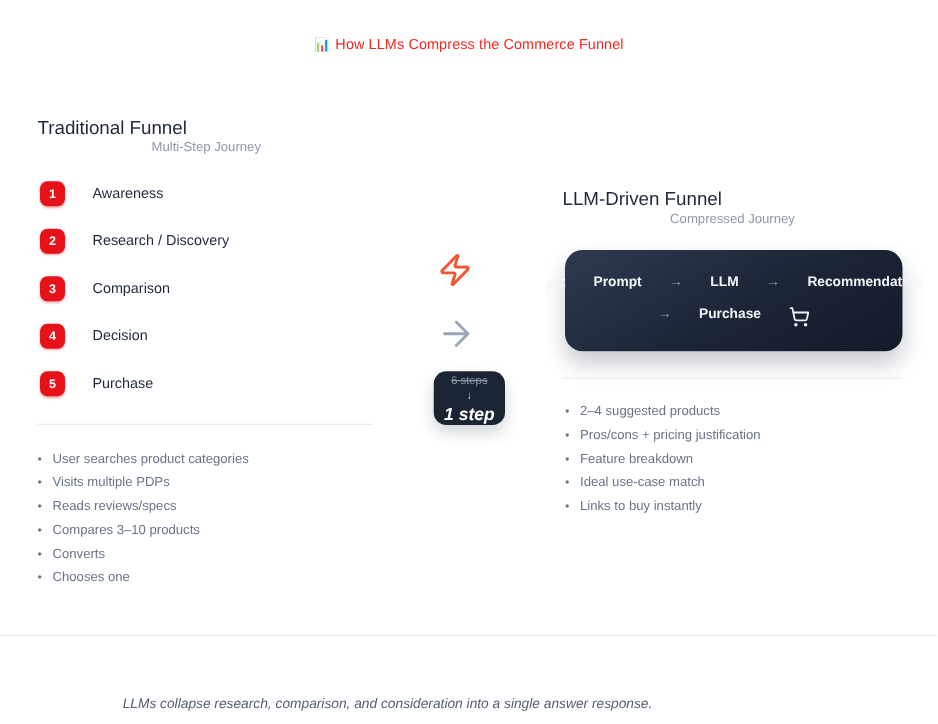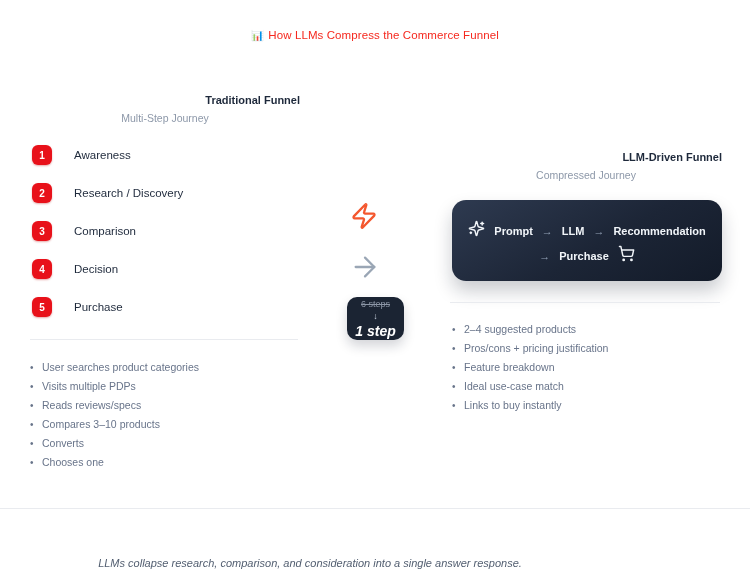--- a/index.html
+++ b/index.html
@@ -6,21 +6,21 @@
   html,body { width:750px; height:579px; background:#ffffff; overflow:hidden; }
   body { font-family:"Liberation Sans", sans-serif; color:#1e293b; }
   #stage { position:relative; width:750px; height:579px; background:#ffffff; }
 
   
   .title { position:absolute; top:29px; left:0; width:750px; text-align:center;
            font-size:11.5px; font-weight:500; color:#f5281e; letter-spacing:0.1px; }
   .title .emoji { font-size:10.5px; margin-right:4px; }
 
   
-  .col-head { position:absolute; text-align:right; font-size:11px; font-weight:700; color:#1e293b; }
+  .col-head { position:absolute; text-align:left; font-size:15px; font-weight:400; color:#1e293b; }
   .col-sub  { position:absolute; text-align:center; font-size:10.5px; font-weight:400; color:#8d98a9; }
   .head-left { top:94px; left:30px; width:270px; }
   .sub-left  { top:112px; left:30px; width:270px; }
   .head-right{ top:151px; left:450px; width:272px; }
   .sub-right { top:169px; left:450px; width:272px; }
 
   
   .steps { position:absolute; top:145px; left:32px; }
   .step-row { display:flex; align-items:center; height:20px; margin-bottom:18px; }
   .step-badge { width:20px; height:20px; border-radius:6px; background:#e8111a;
@@ -53,21 +53,21 @@
   .compress-from { font-size:9px; color:#8b95a5; text-decoration:line-through; }
   .compress-arrow{ font-size:9px; color:#cbd5e1; line-height:8px; }
   .compress-to   { font-size:14px; color:#ffffff; font-weight:700;font-style:italic; }
 
   
   .llm-card { position:absolute; top:200px; left:452px; width:270px; height:81px;
               border-radius:14px;
               background:linear-gradient(150deg, #2e3a50 0%, #1c2536 55%, #131b29 100%);
               box-shadow:0 10px 18px rgba(15,23,42,0.22);
               display:flex; flex-direction:column; align-items:center; justify-content:center; gap:8px; }
-  .flow-line { display:flex; align-items:flex-end; gap:9px; }
+  .flow-line { display:flex; align-items:flex-start; gap:22px; }
   .flow-word { font-size:11px; font-weight:600; color:#f1f5f9; }
   .flow-arrow{ font-size:11px; color:#94a3b8; }
   .flow-icon { display:flex; align-items:center; }
 
   
   .caption { position:absolute; top:557px; left:0; width:620px; text-align:center;
              font-style:italic; font-size:11px; color:#525e70; }
 </style>
 </head>
 <body>

